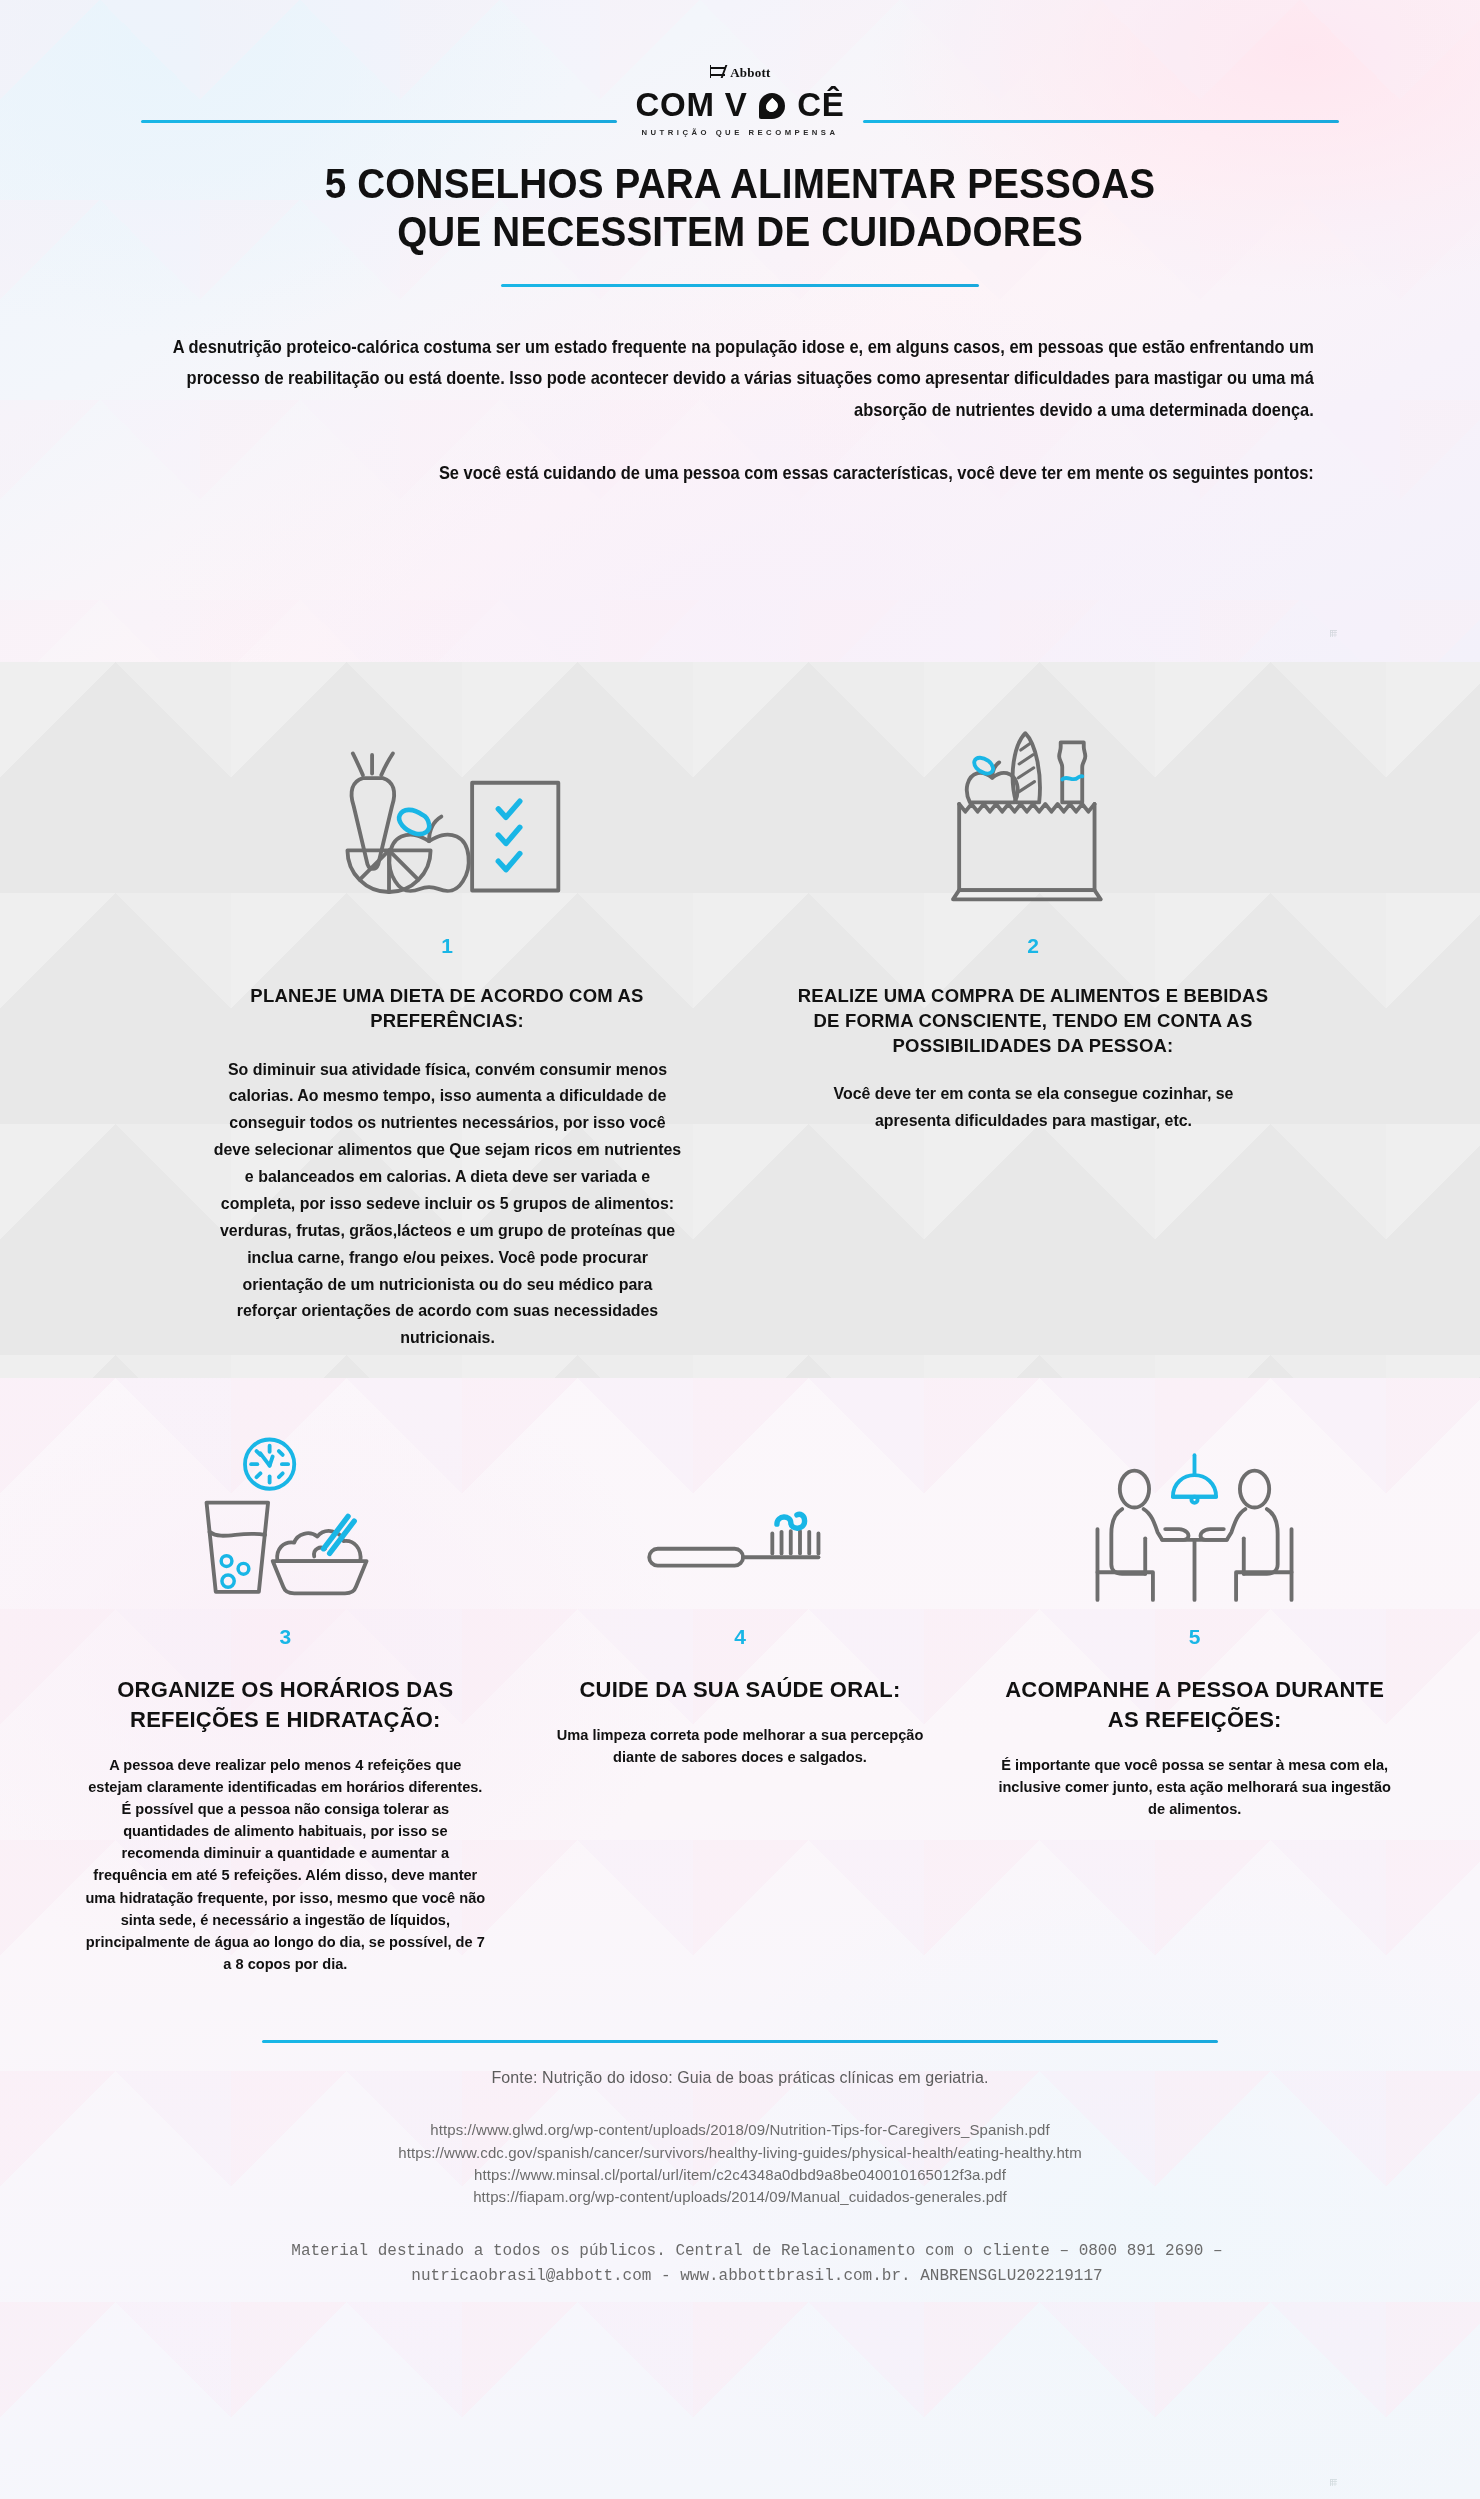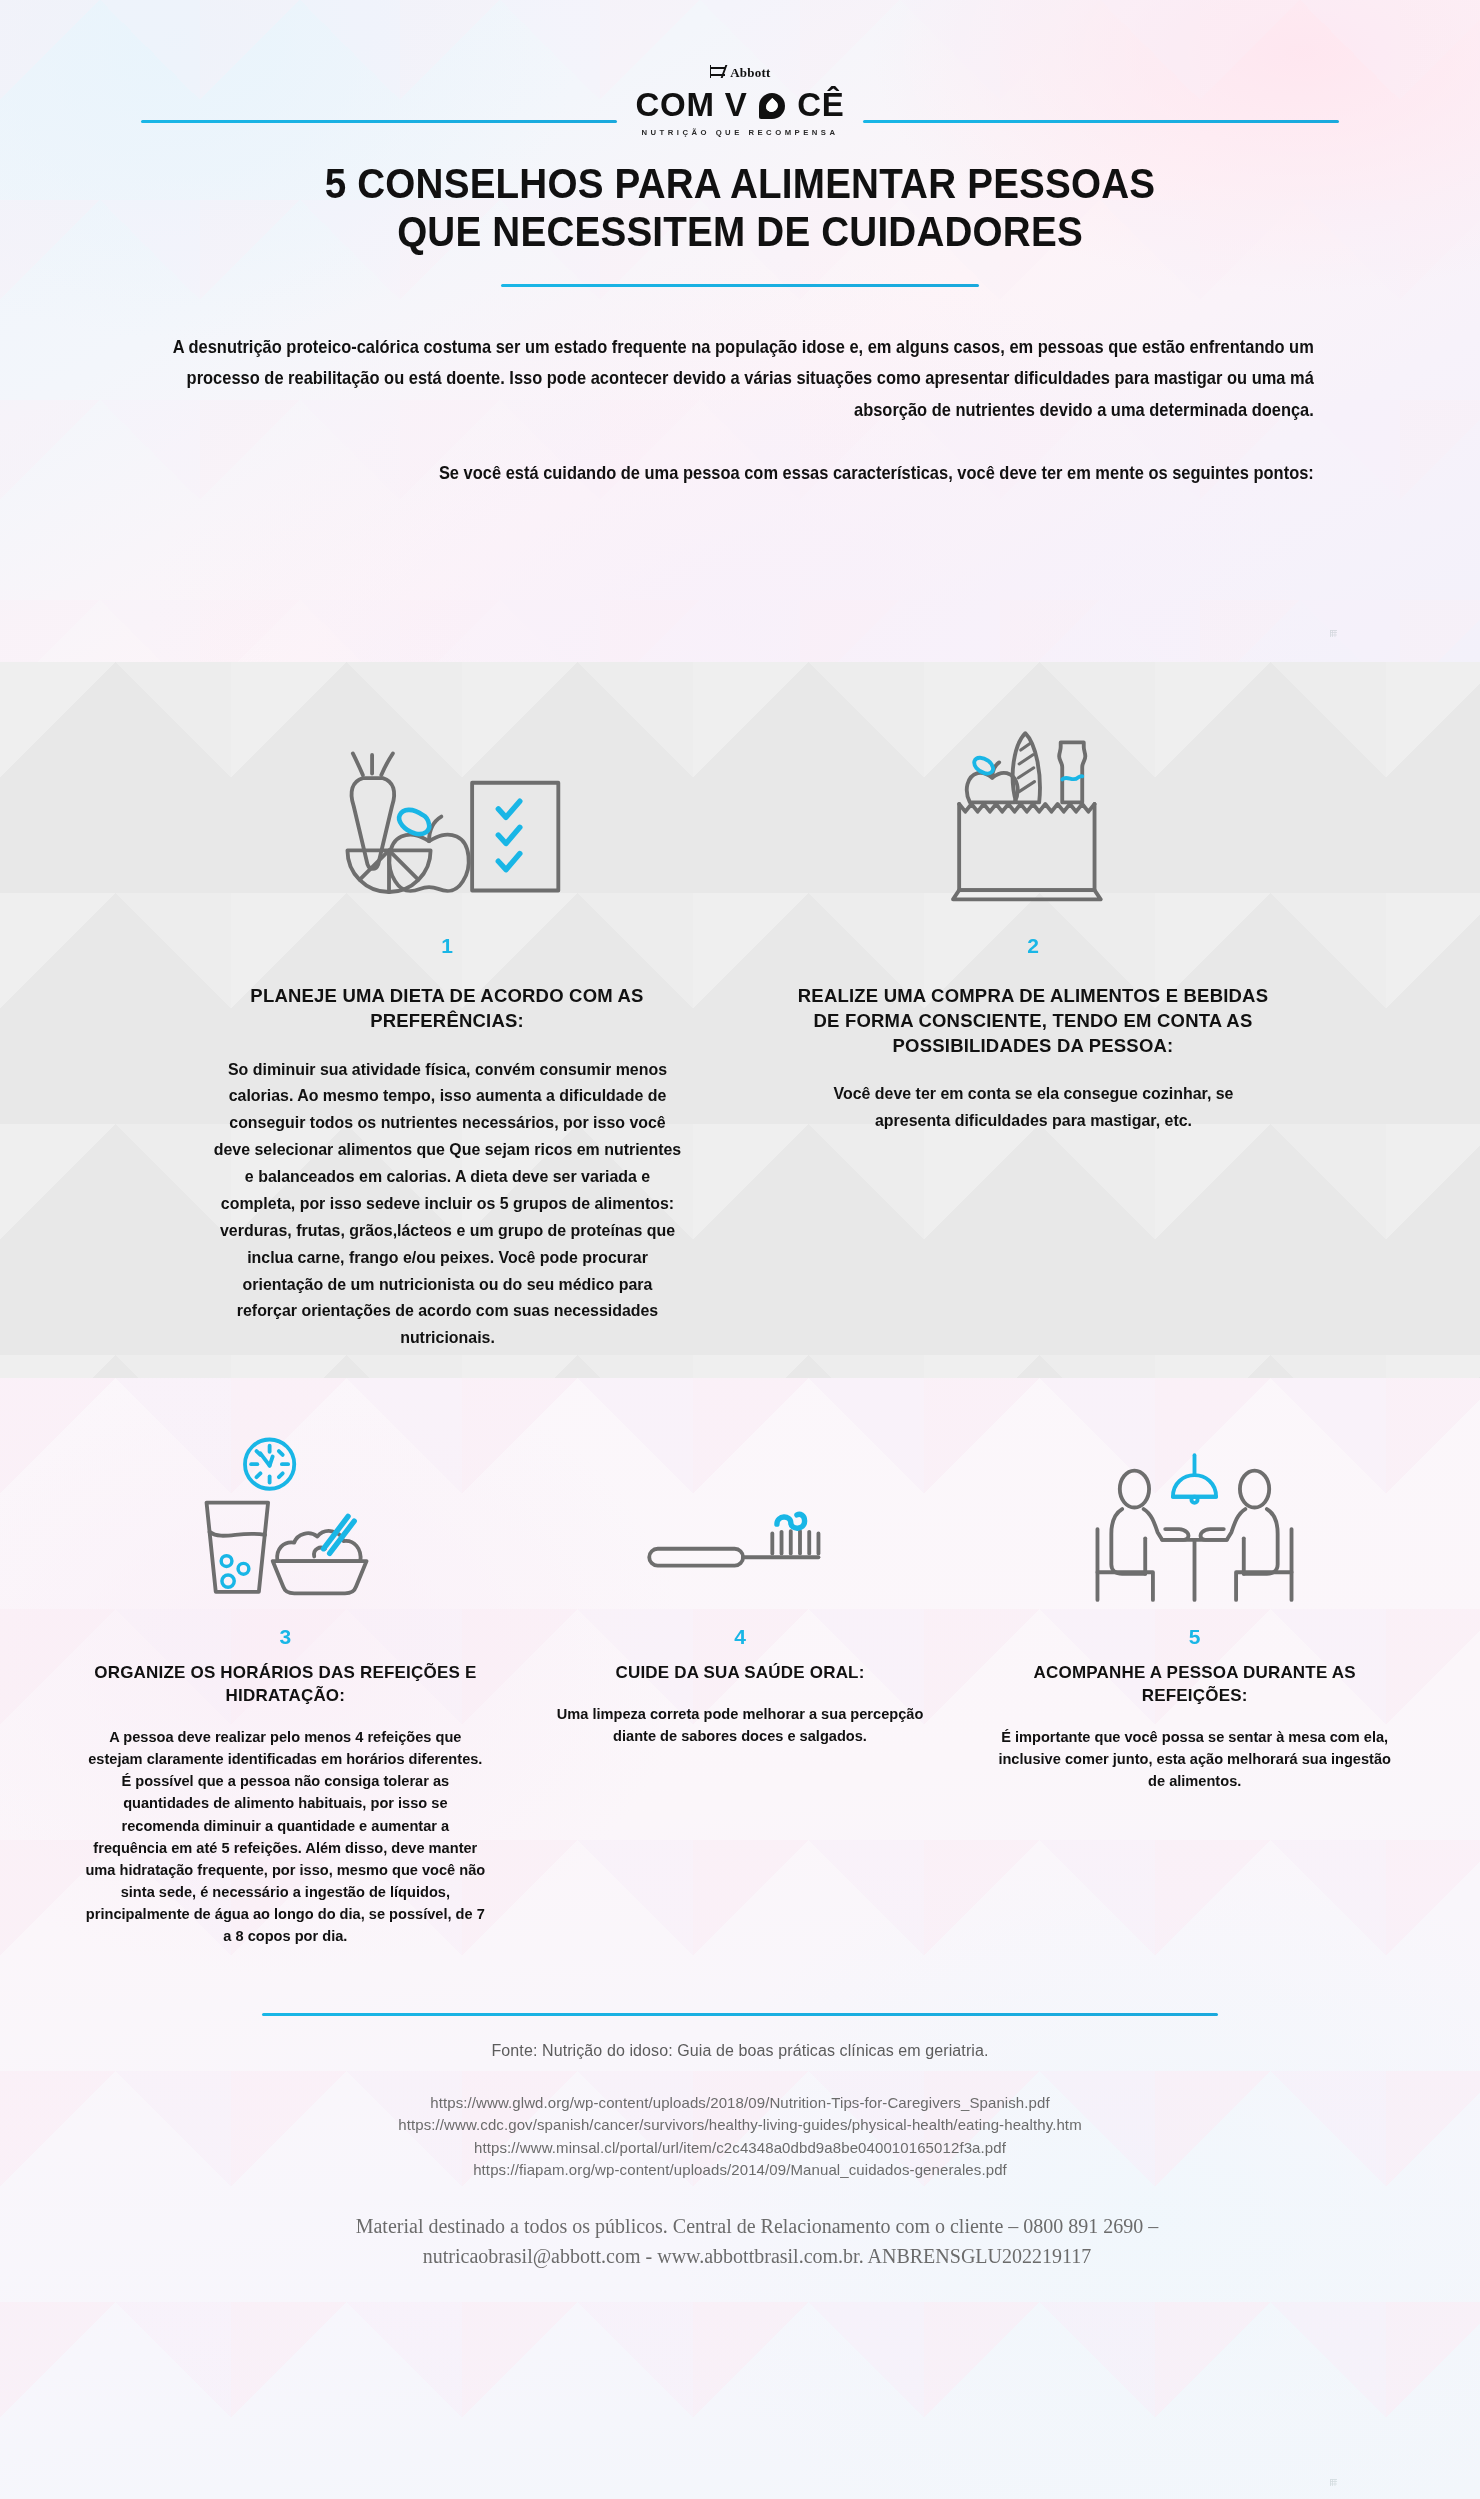--- a/index.html
+++ b/index.html
@@ -296,24 +296,24 @@
     padding: 0 85px;
   }
   .card-sm { width: 401px; text-align: center; }
   .icon-box-sm {
     height: 177px;
     display: flex;
     align-items: flex-end;
     justify-content: center;
   }
   .head-round {
-    margin-top: 14px;
+    margin-top: 28px;
     font-family: "Liberation Sans", sans-serif;
     font-weight: 700;
-    font-size: 17px;
+    font-size: 22px;
     line-height: 1.36;
     letter-spacing: 0.2px;
     color: #111;
   }
   .body-round {
     margin-top: 18.5px;
     font-family: "Liberation Sans", sans-serif;
     font-weight: 700;
     font-size: 14.6px;
     line-height: 1.52;
@@ -353,22 +353,22 @@
     color: #6b6b6b;
     letter-spacing: 0.1px;
   }
   .legal {
     margin-top: 37px;
     display: flex;
     flex-direction: column;
     gap: 7px;
   }
   .legal span {
-    font-family: Liberation Serif, serif;
-    font-size: 20px;
+    font-family: Liberation Mono, monospace;
+    font-size: 16px;
     color: #6b6b6b;
     padding-left: 34px;
   }
 
   .tiny-mark {
     position: absolute;
     width: 7px; height: 7px;
     opacity: .35;
     background:
       linear-gradient(to right, #9aa 0.8px, transparent 0.8px) 0 0/2.3px 2.3px,

